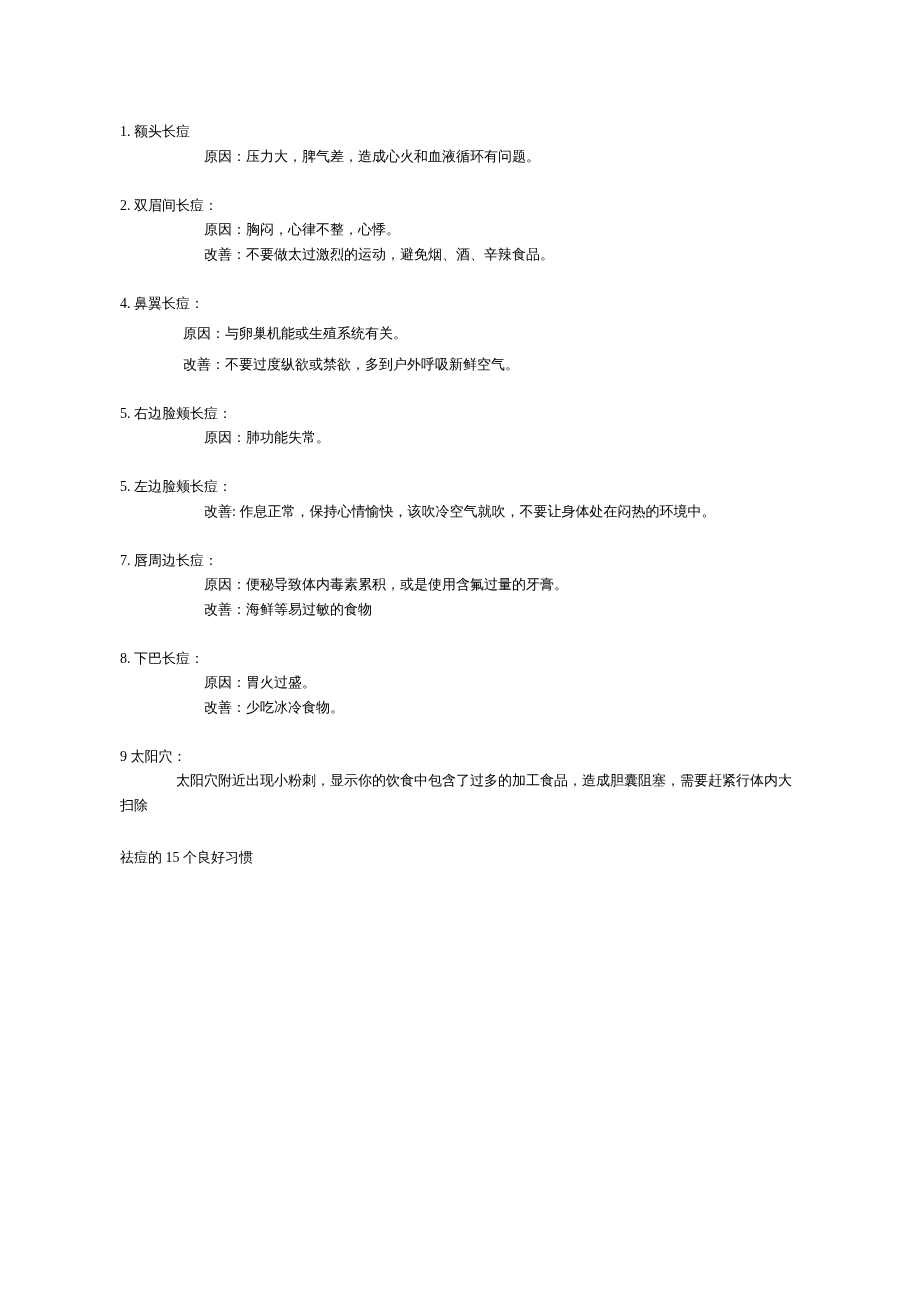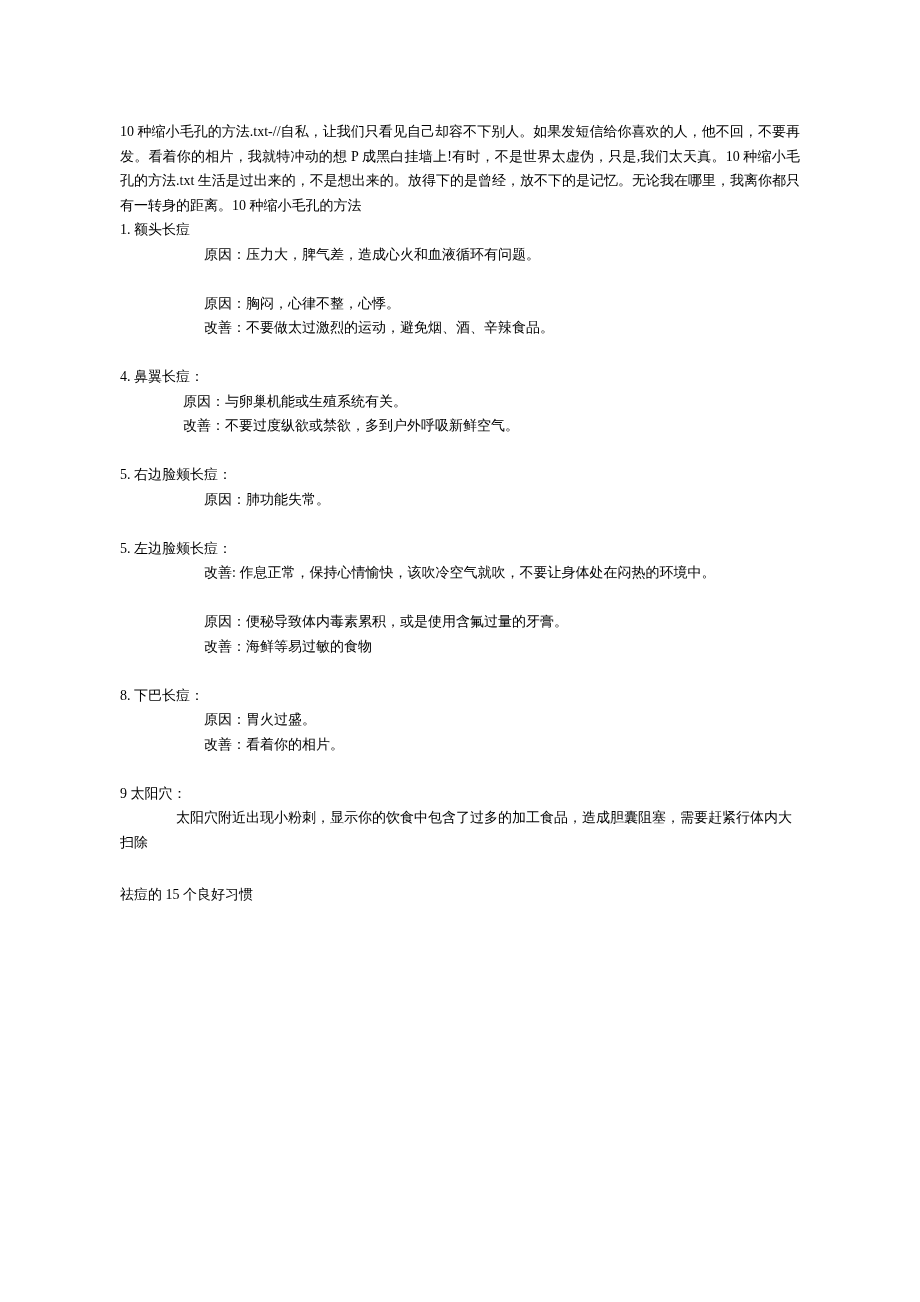--- a/index.html
+++ b/index.html
@@ -16,36 +16,37 @@
     padding: 120px 120px 100px 120px;
   }
   .intro {
     text-align: justify;
   }
   .sub {
     padding-left: 6em;
   }
   .sub2 {
     padding-left: 4.5em;
+    margin-top: 6px;
   }
 </style>
 </head>
 <body>
 
 <div class="page">
 
-  <div class="intro">10 种缩小毛孔的方法.txt-//自私，让我们只看见自己却容不下别人。如果发短信给你喜欢的人，他不回，不要再发。看着你的相片，我就特冲动的想 P 成黑白挂墙上!有时，不是世界太虚伪，只是,我们太天真。10 种缩小毛孔的方法.txt 生活是过出来的，不是想出来的。放得下的是曾经，放不下的是记忆。无论我在哪里，我离你都只有一转身的距离。10 种缩小毛孔的方法</div>
 
   <div id="items-container">
       <div>
         <div>1.  额头长痘</div>
         <div class="sub">原因：压力大，脾气差，造成心火和血液循环有问题。</div>
         <div style="height: 1.75em;"></div>
       </div>
       <div>
+        <div>2.   双眉间长痘：</div>
         <div class="sub">原因：胸闷，心律不整，心悸。</div>
         <div class="sub">改善：不要做太过激烈的运动，避免烟、酒、辛辣食品。</div>
         <div style="height: 1.75em;"></div>
       </div>
       <div>
         <div>4.   鼻翼长痘：</div>
         <div class="sub2">原因：与卵巢机能或生殖系统有关。</div>
         <div class="sub2">改善：不要过度纵欲或禁欲，多到户外呼吸新鲜空气。</div>
         <div style="height: 1.75em;"></div>
       </div>
@@ -53,28 +54,29 @@
         <div>5.   右边脸颊长痘：</div>
         <div class="sub">原因：肺功能失常。</div>
         <div style="height: 1.75em;"></div>
       </div>
       <div>
         <div>5.   左边脸颊长痘：</div>
         <div class="sub">改善: 作息正常，保持心情愉快，该吹冷空气就吹，不要让身体处在闷热的环境中。</div>
         <div style="height: 1.75em;"></div>
       </div>
       <div>
+        <div>7.   唇周边长痘：</div>
         <div class="sub">原因：便秘导致体内毒素累积，或是使用含氟过量的牙膏。</div>
         <div class="sub">改善：海鲜等易过敏的食物</div>
         <div style="height: 1.75em;"></div>
       </div>
       <div>
         <div>8.   下巴长痘：</div>
         <div class="sub">原因：胃火过盛。</div>
-        <div class="sub">改善：看着你的相片。</div>
+        <div class="sub">改善：少吃冰冷食物。</div>
         <div style="height: 1.75em;"></div>
       </div>
     </div>
 
   <div>
     <div>9  太阳穴：</div>
     <div>　　　　太阳穴附近出现小粉刺，显示你的饮食中包含了过多的加工食品，造成胆囊阻塞，需要赶紧行体内大扫除</div>
   </div>
 
   <div style="height:2em;"></div>

